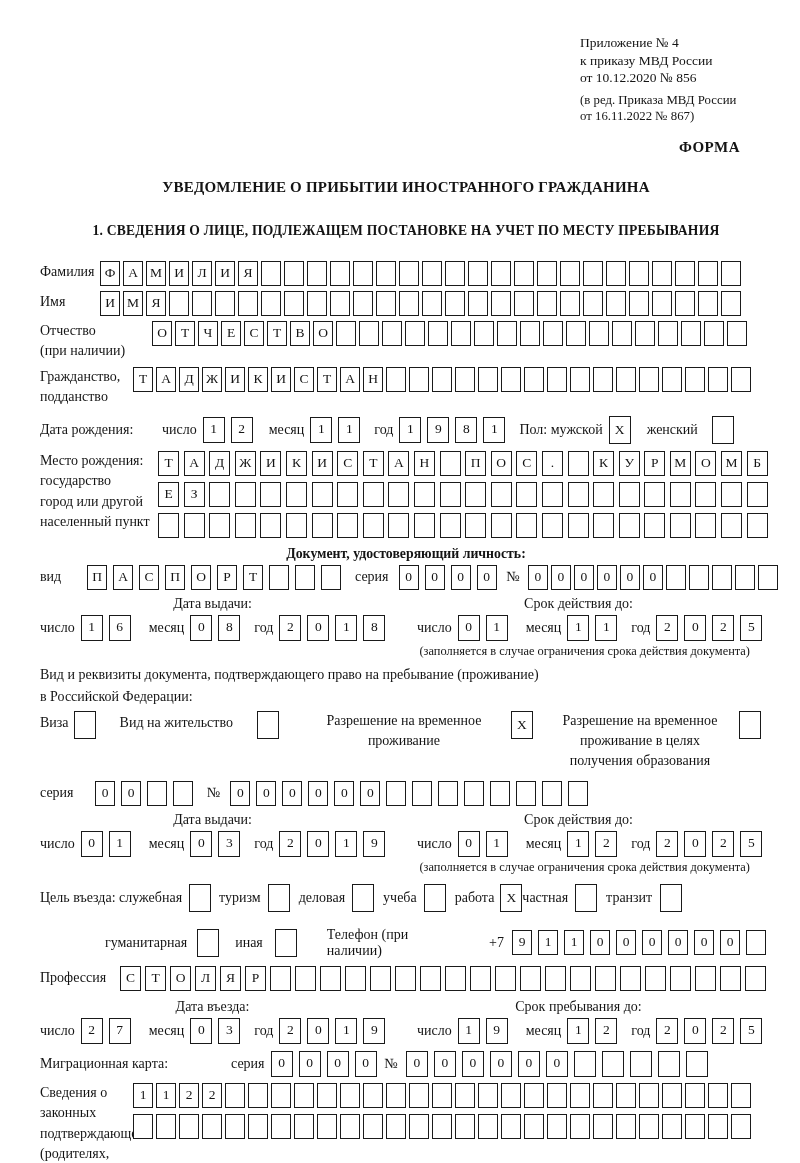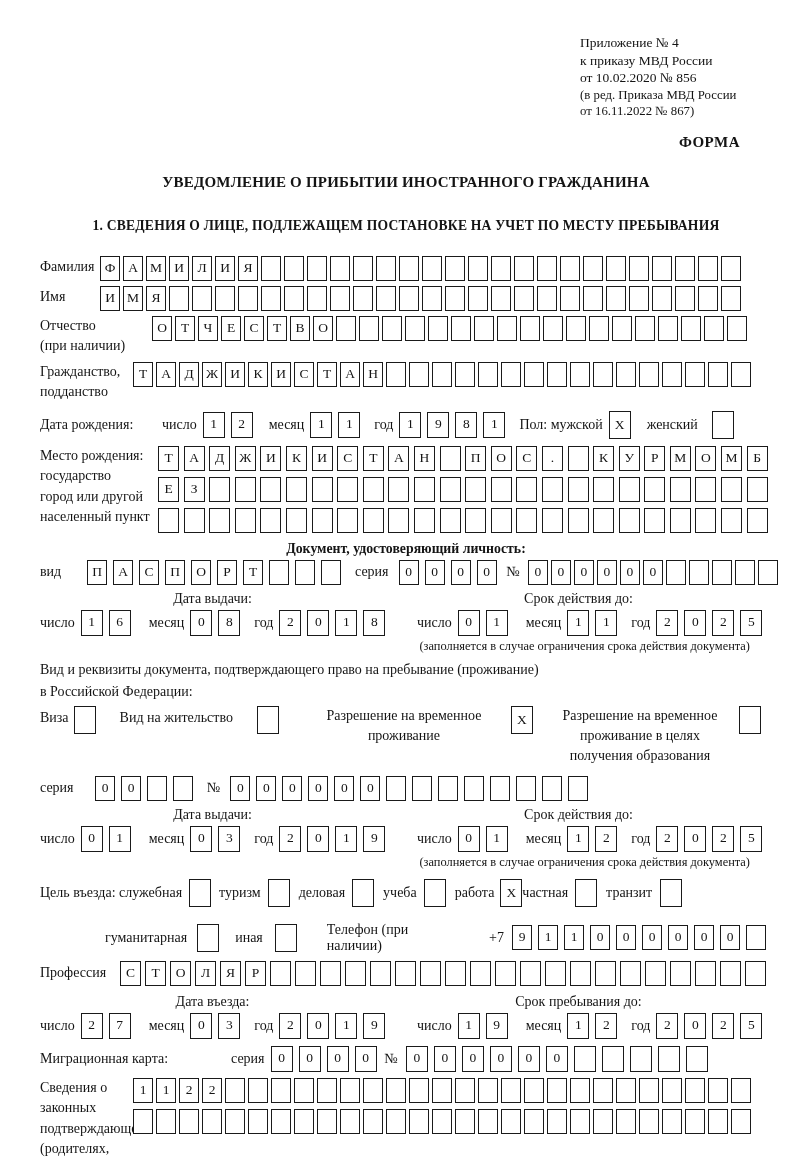--- a/index.html
+++ b/index.html
@@ -3,21 +3,21 @@
 <meta charset="utf-8">
 <style>
   html,body{margin:0;padding:0;background:#fff;}
   .page{
     width:800px;height:1163px;box-sizing:border-box;
     padding:34px 28px 0 40px;background:#fff;color:#141414;
     font-family:"Liberation Serif","DejaVu Serif",serif;
     overflow:hidden;position:relative;
   }
   .appendix{margin-left:auto;width:192px;font-size:13.5px;line-height:17.5px;}
-  .appendix .rev{font-size:12.8px;line-height:16.5px;}
+  .appendix .rev{margin-top:5px;font-size:12.8px;line-height:16.5px;}
   .forma{text-align:right;padding-right:32px;font-weight:bold;font-size:15px;letter-spacing:.5px;margin-top:14px;}
   .title{text-align:center;font-weight:bold;font-size:15px;line-height:23px;margin-top:20px;letter-spacing:.2px;}
   .blank-line{display:inline-block;width:56px;border-bottom:2px solid #222;margin-left:10px;}
   .sec{text-align:center;font-weight:bold;font-size:13.6px;margin-top:24px;letter-spacing:.2px;}
 
   .cell{
     display:inline-block;box-sizing:border-box;width:20px;height:25px;
     border:1.6px solid #1a1a1a;margin-right:3px;background:#fff;
     font-size:13.5px;line-height:21px;text-align:center;vertical-align:top;
   }
@@ -51,21 +51,21 @@
   .purpose{display:flex;align-items:center;font-size:14px;}
 </style>
 </head>
 <body>
 
 <div class="page">
 
   <div class="appendix">
     <div>Приложение № 4</div>
     <div>к приказу МВД России</div>
-    <div>от 10.02.2020 № 856</div>
+    <div>от 10.12.2020 № 856</div>
     <div class="rev">
       <div>(в ред. Приказа МВД России</div>
       <div>от 16.11.2022 № 867)</div>
     </div>
   </div>
 
   <div class="forma">ФОРМА</div>
 
   <div class="title">
     <div>УВЕДОМЛЕНИЕ О ПРИБЫТИИ ИНОСТРАННОГО ГРАЖДАНИНА</div>

